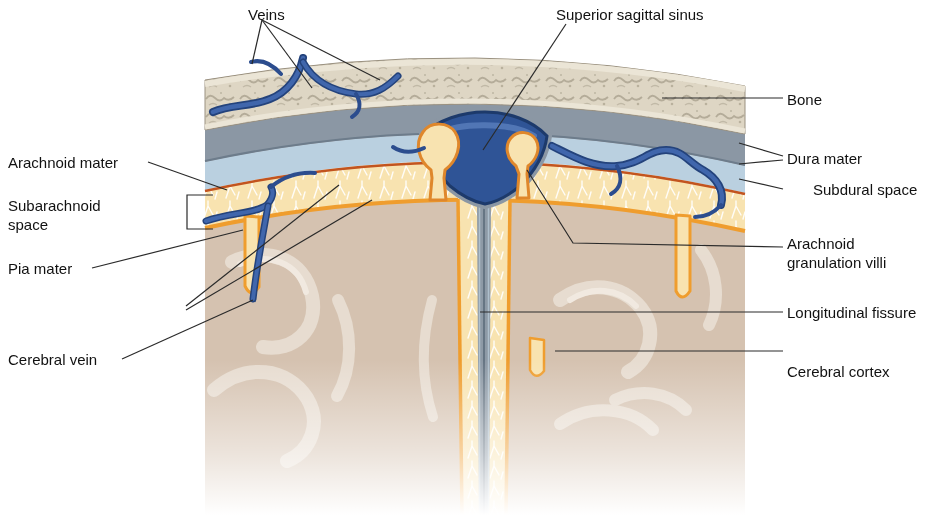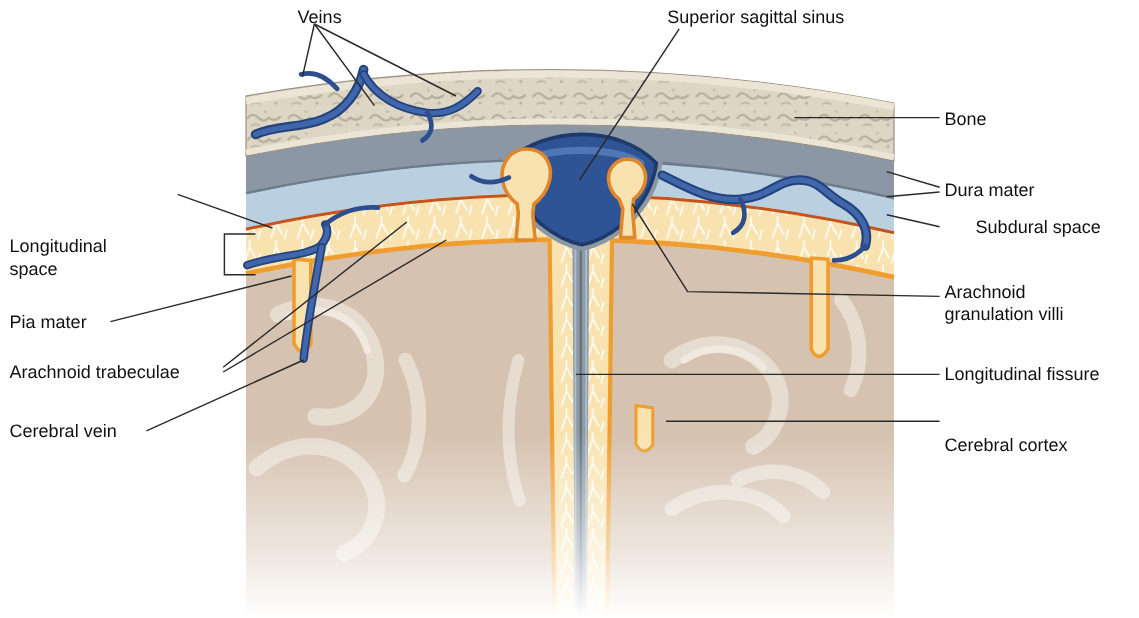--- a/index.html
+++ b/index.html
@@ -141,18 +141,18 @@
   <div class="lbl" style="left:220px;top:6px;margin-left:28px;">Veins</div>
   <div class="lbl" style="left:556px;top:6px;">Superior sagittal sinus</div>
 
   <div class="lbl" style="left:787px;top:91px;">Bone</div>
   <div class="lbl" style="left:787px;top:150px;text-align:right;">Dura mater</div>
   <div class="lbl" style="left:787px;top:181px;margin-left:26px;">Subdural space</div>
   <div class="lbl" style="left:787px;top:304px;">Longitudinal fissure</div>
   <div class="lbl wrap" style="left:787px;top:235px;width:140px;">Arachnoid granulation villi</div>
   <div class="lbl" style="left:787px;top:363px;">Cerebral cortex</div>
 
-  <div class="lbl wrap" style="left:8px;top:197px;width:115px;">Longitudinal space</div>
+  <div class="lbl" style="left:8px;top:154px;">Arachnoid mater</div>
+  <div class="lbl wrap" style="left:8px;top:197px;width:115px;">Subarachnoid space</div>
   <div class="lbl" style="left:8px;top:260px;">Pia mater</div>
-  <div class="lbl" style="left:8px;top:302px;">Arachnoid trabeculae</div>
   <div class="lbl" style="left:8px;top:351px;text-align:center;">Cerebral vein</div>
 
 </div>
 
 </body></html>

